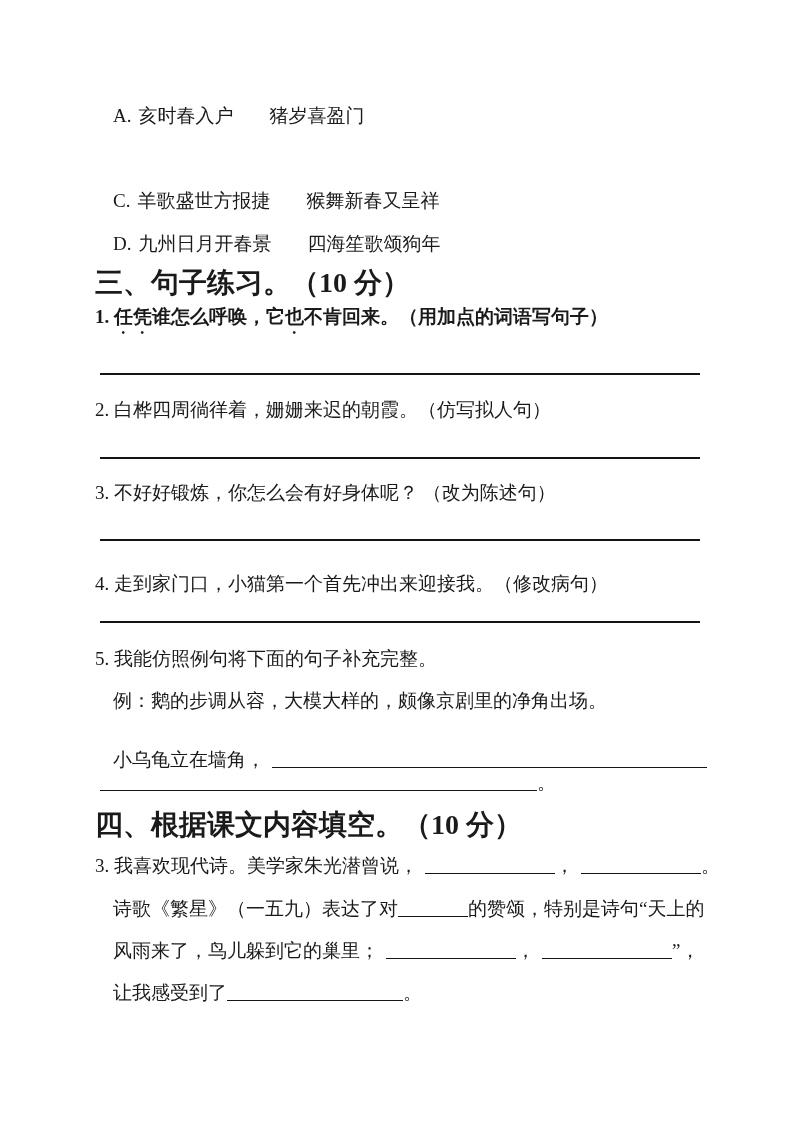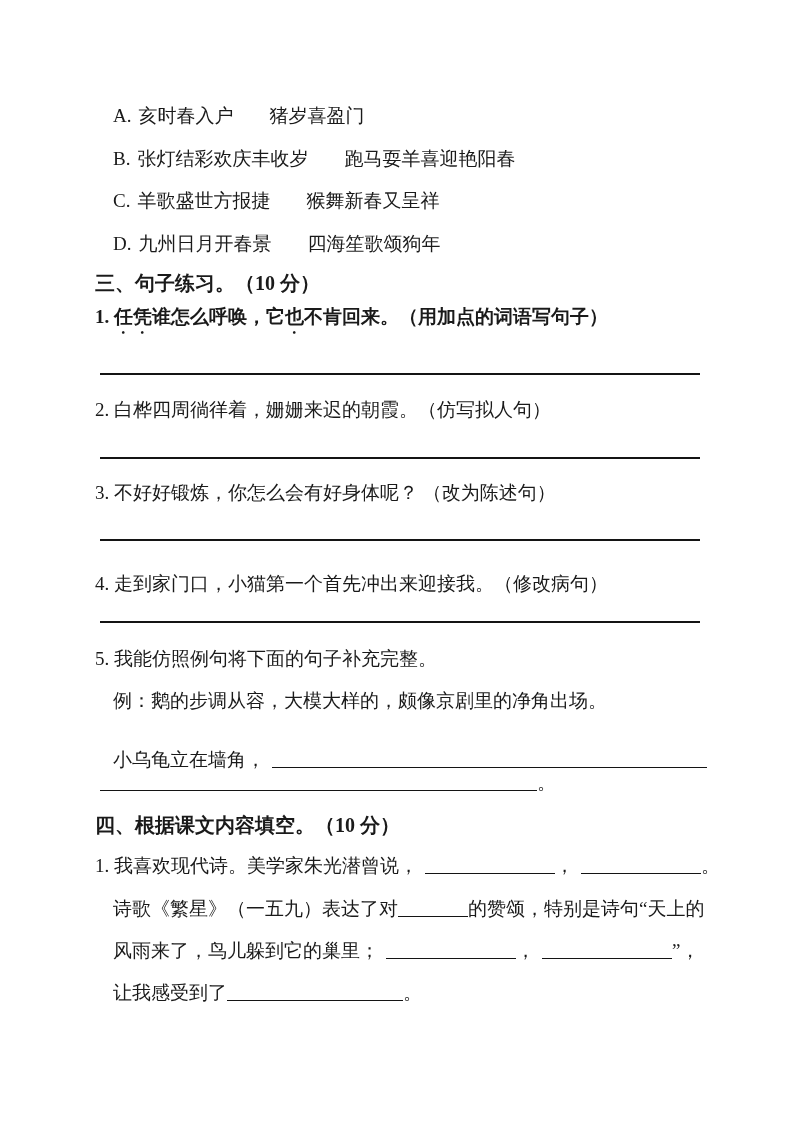--- a/index.html
+++ b/index.html
@@ -13,21 +13,21 @@
     overflow: hidden;
   }
   .row {
     position: absolute;
     white-space: nowrap;
     font-size: 19px;
     line-height: 26px;
   }
   .heading {
     font-weight: 700;
-    font-size: 20px;
+    font-size: 28px;
   }
   .opt-label { display: inline-block; margin-right: 7px; }
   .opt-gap   { display: inline-block; width: 36px; }
   .ansline {
     position: absolute;
     left: 100px;
     width: 600px;
     height: 0;
     border-top: 2px solid #141414;
   }
@@ -53,23 +53,20 @@
   }
 </style>
 </head>
 <body>
 
 <div class="page">
 
   <div class="row" style="left:113px; top:103px;">
     <span class="opt-label">A.</span><span>亥时春入户</span><span class="opt-gap"></span><span>猪岁喜盈门</span>
   </div>
-  <div class="row" style="left:113px; top:146px;">
-    <span class="opt-label">B.</span><span>张灯结彩欢庆丰收岁</span><span class="opt-gap"></span><span>跑马耍羊喜迎艳阳春</span>
-  </div>
   <div class="row" style="left:113px; top:188px;">
     <span class="opt-label">C.</span><span>羊歌盛世方报捷</span><span class="opt-gap"></span><span>猴舞新春又呈祥</span>
   </div>
   <div class="row" style="left:113px; top:231px;">
     <span class="opt-label">D.</span><span>九州日月开春景</span><span class="opt-gap"></span><span>四海笙歌颂狗年</span>
   </div>
 
   <div class="row heading" style="left:95px; top:270px;">三、句子练习。（10 分）</div>
 
   <div class="row" style="left:95px; top:304px;font-weight:bold;">
@@ -92,21 +89,21 @@
   <div class="row" style="left:113px; top:731px;margin-top:16px;">
     <span>小乌龟立在墙角，</span><span class="blank w435 sp-l"></span>
   </div>
   <div class="row" style="left:100px; top:770px;">
     <span class="blank w437"></span><span>。</span>
   </div>
 
   <div class="row heading" style="left:95px; top:812px;">四、根据课文内容填空。（10 分）</div>
 
   <div class="row" style="left:95px; top:853px;">
-    <span>1. 我喜欢现代诗。美学家朱光潜曾说，</span><span class="blank w130 sp-l"></span><span>，</span><span class="blank w120 sp-l"></span><span>。</span>
+    <span>3. 我喜欢现代诗。美学家朱光潜曾说，</span><span class="blank w130 sp-l"></span><span>，</span><span class="blank w120 sp-l"></span><span>。</span>
   </div>
 
   <div class="row" style="left:113px; top:896px;">
     <span>诗歌《繁星》（一五九）表达了对</span><span class="blank w70"></span><span>的赞颂，特别是诗句“天上的</span>
   </div>
 
   <div class="row" style="left:113px; top:938px;">
     <span>风雨来了，鸟儿躲到它的巢里；</span><span class="blank w130 sp-l"></span><span>，</span><span class="blank w130 sp-l"></span><span>”，</span>
   </div>
 

